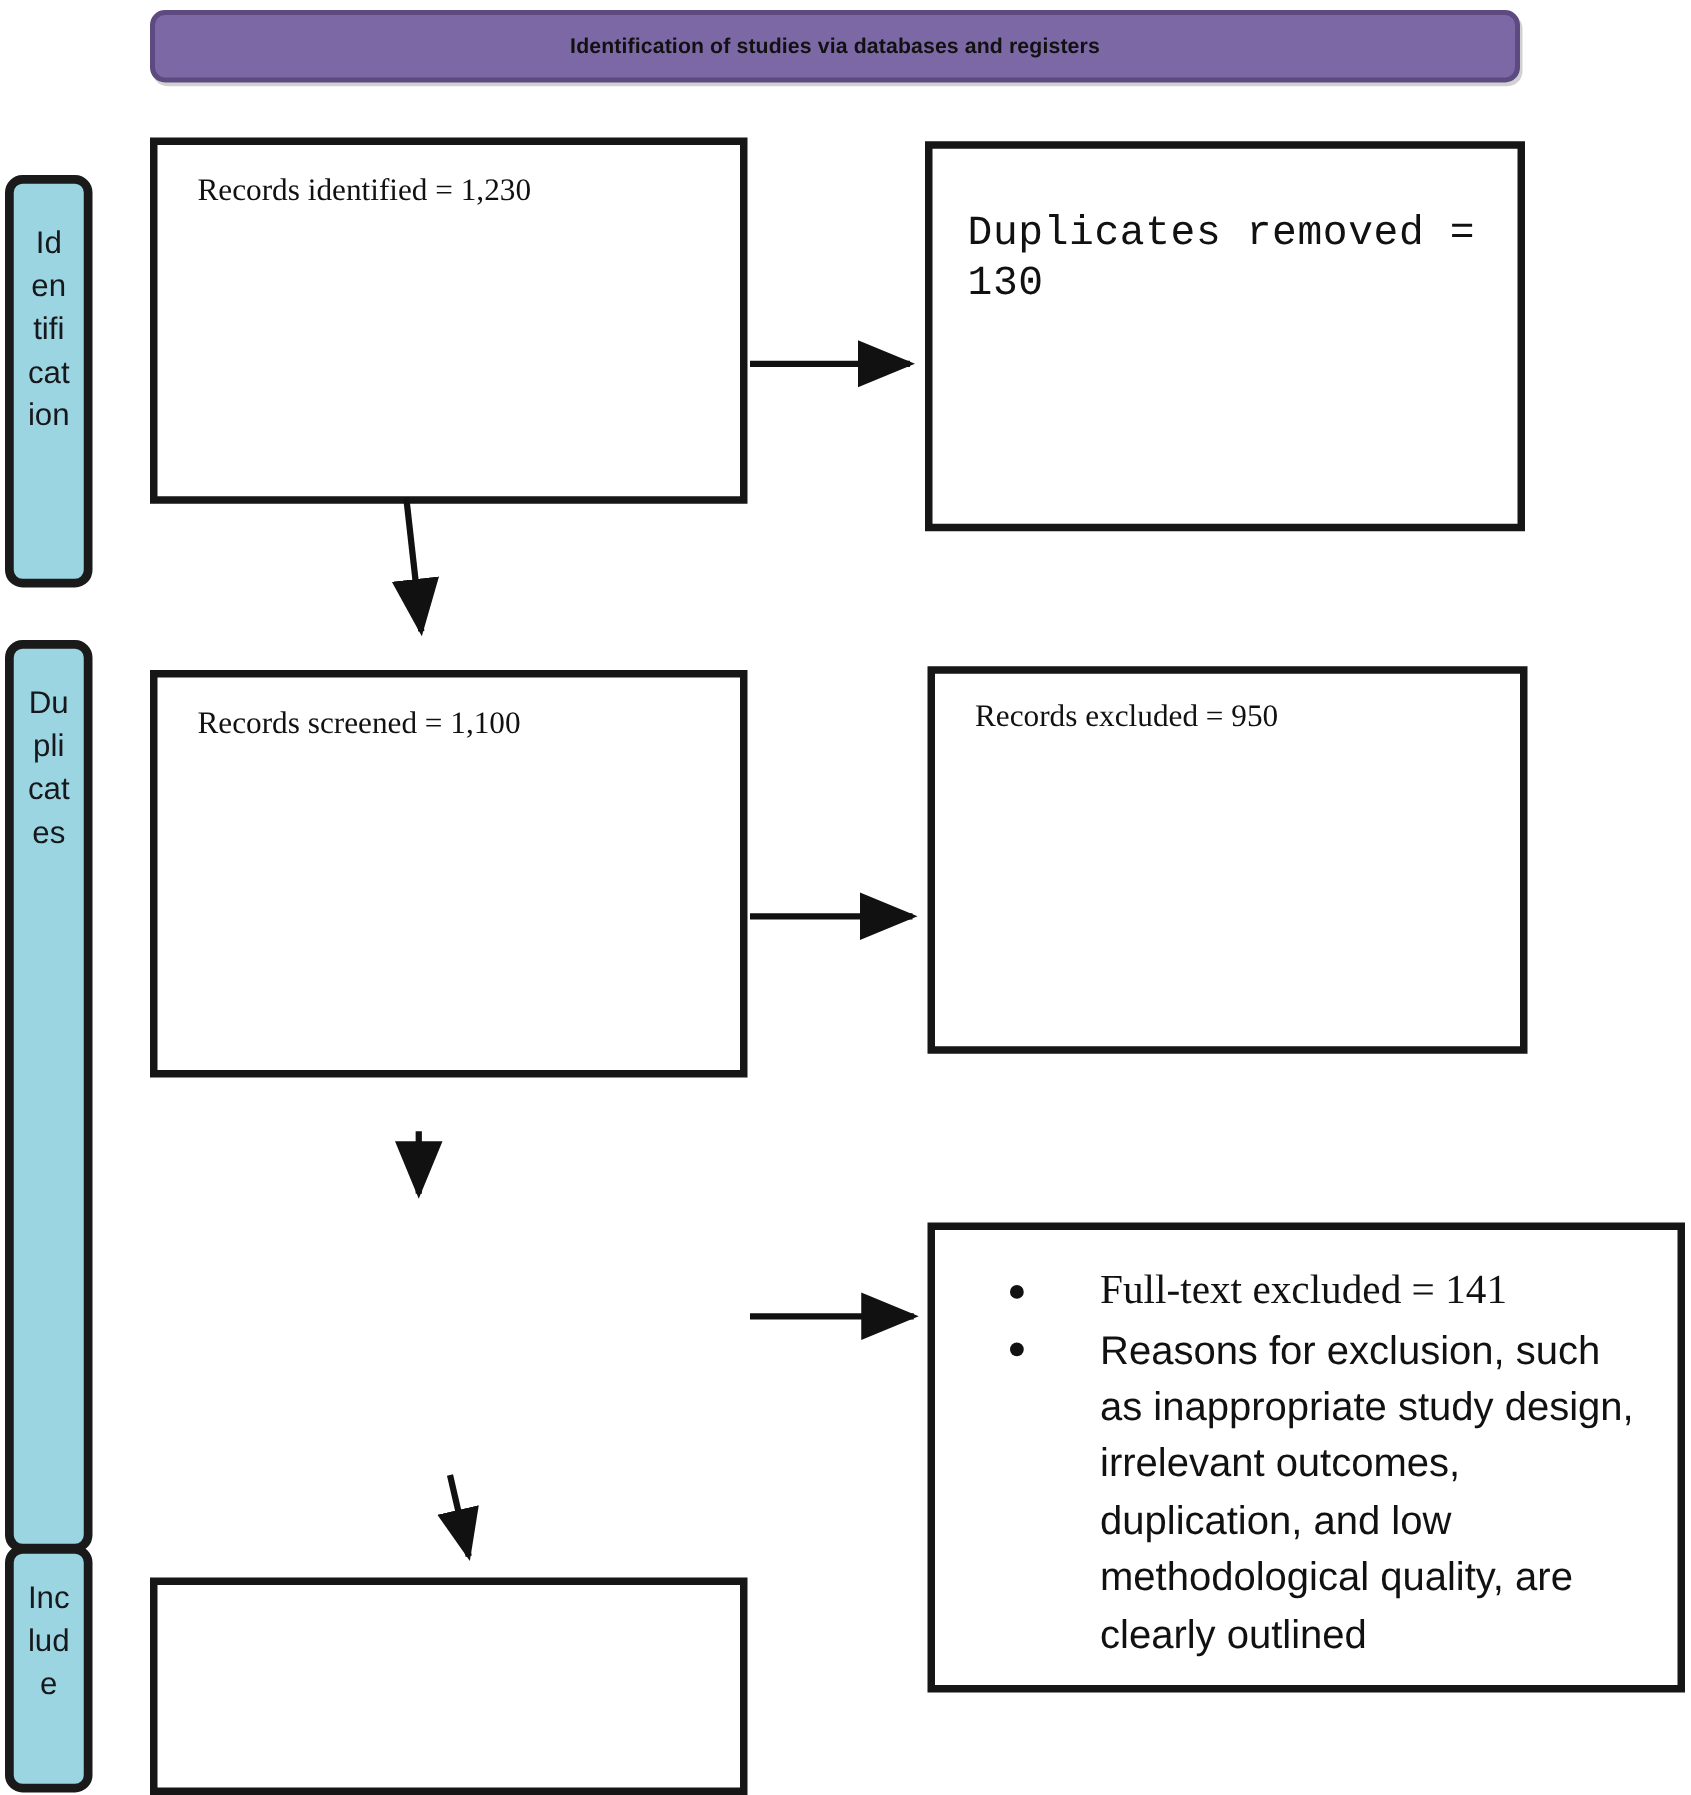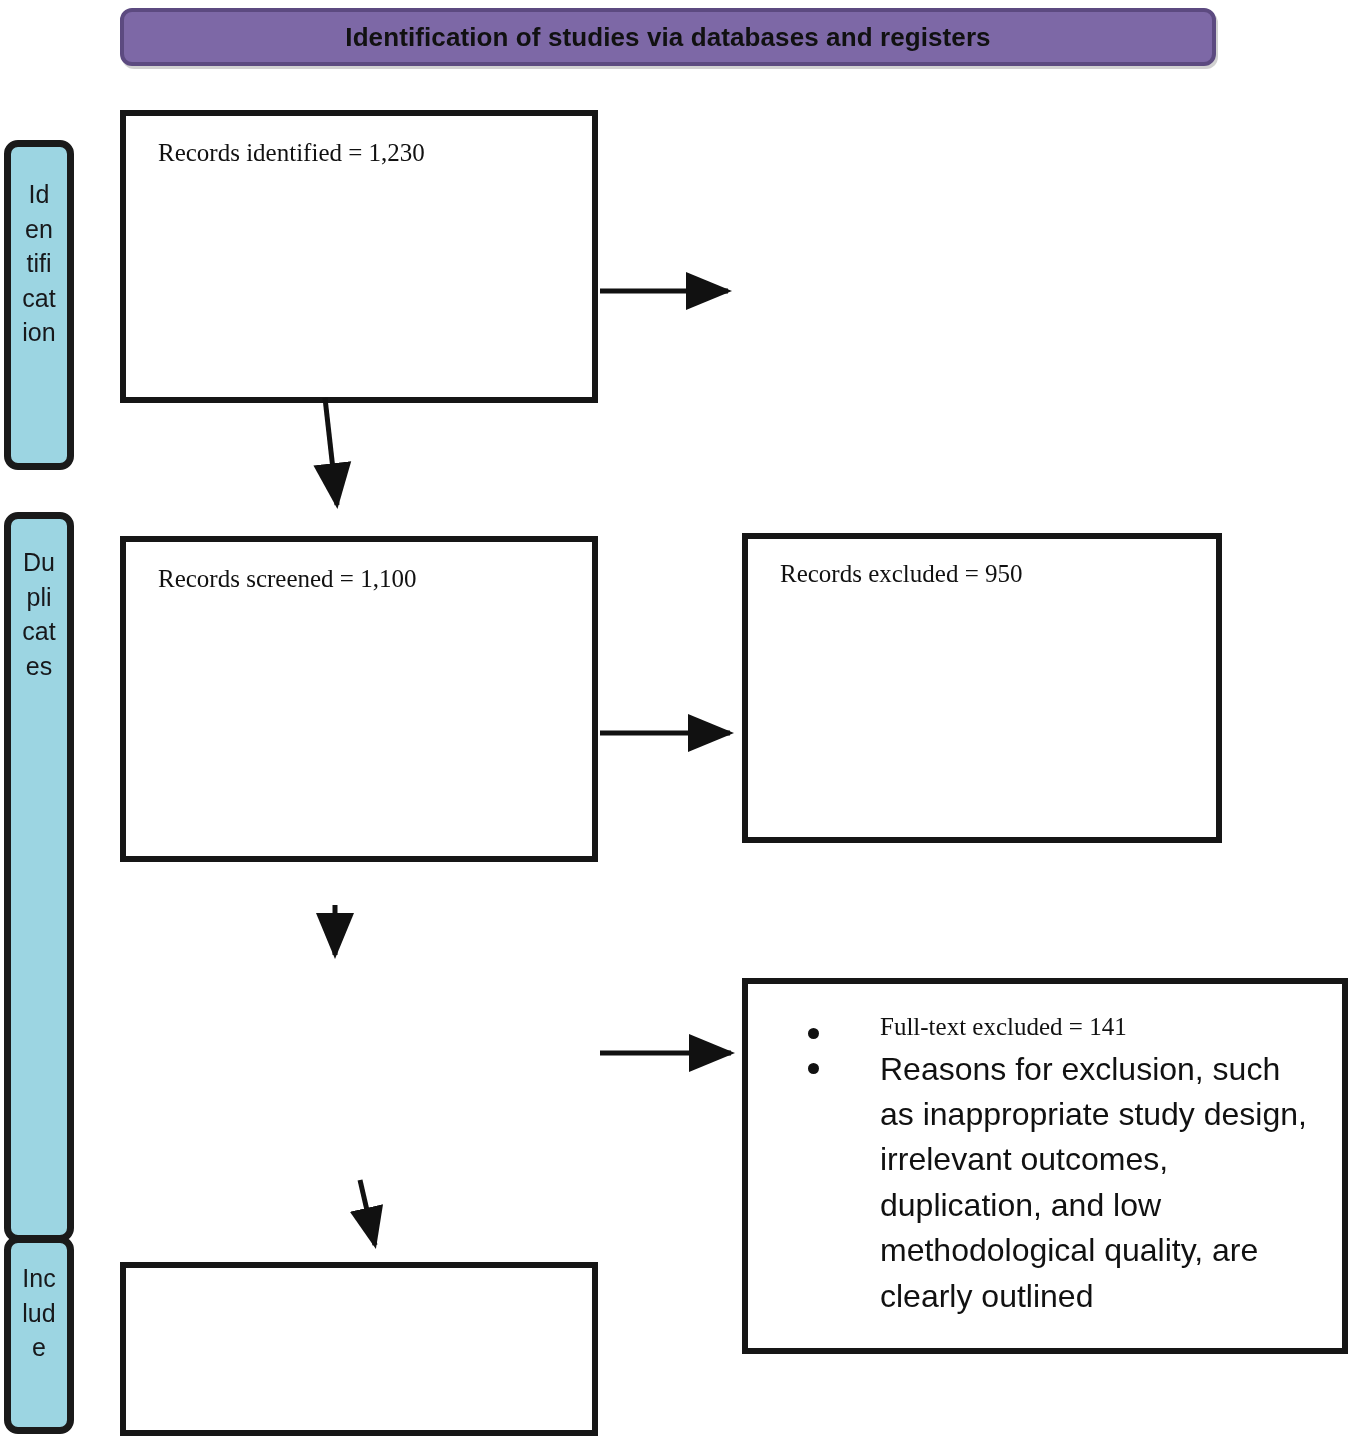--- a/index.html
+++ b/index.html
@@ -31,21 +31,21 @@
     border-radius: 12px;
     box-sizing: border-box;
     display: flex;
     align-items: center;
     justify-content: center;
     box-shadow: 2px 3px 0 rgba(0,0,0,0.18);
   }
   .banner-title {
     font-family: "Liberation Sans", sans-serif;
     font-weight: bold;
-    font-size: 26px;
+    font-size: 17px;
     color: #111111;
     letter-spacing: 0.1px;
     text-align: center;
   }
 
   
   .stage {
     position: absolute;
     background: #9CD5E2;
     border: 7px solid #1A1A1A;
@@ -120,21 +120,21 @@
     position: absolute;
     left: 0;
     top: 18px;
     width: 11px;
     height: 11px;
     border-radius: 50%;
     background: #111111;
   }
   .bullets li.serif {
     font-family: "Liberation Serif", serif;
-    font-size: 25px;
+    font-size: 33px;
     line-height: 1.38;
   }
   .bullets li.sans {
     font-family: "Liberation Sans", sans-serif;
     font-size: 32px;
     line-height: 1.42;
     padding-left: 72px;
   }
   .bullets li.sans::before { top: 16px; }
 
@@ -166,20 +166,23 @@
   </div>
 
   <div class="stage stage-include" style="left:4px; top:1236px; width:70px; height:198px;">
     <span class="stage-label">Include</span>
   </div>
 
   <div class="box" style="left:120px; top:110px; width:478px; height:293px;">
     <div class="box-text t-identified">Records identified = 1,230</div>
   </div>
 
+  <div class="box" style="left:740px; top:113px; width:480px; height:312px;">
+    <div class="box-text mono t-duplicates">Duplicates removed = 130</div>
+  </div>
 
   <div class="box" style="left:120px; top:536px; width:478px; height:326px;">
     <div class="box-text t-screened">Records screened = 1,100</div>
   </div>
 
   <div class="box" style="left:742px; top:533px; width:480px; height:310px;">
     <div class="box-text t-excluded">Records excluded = 950</div>
   </div>
 
 

